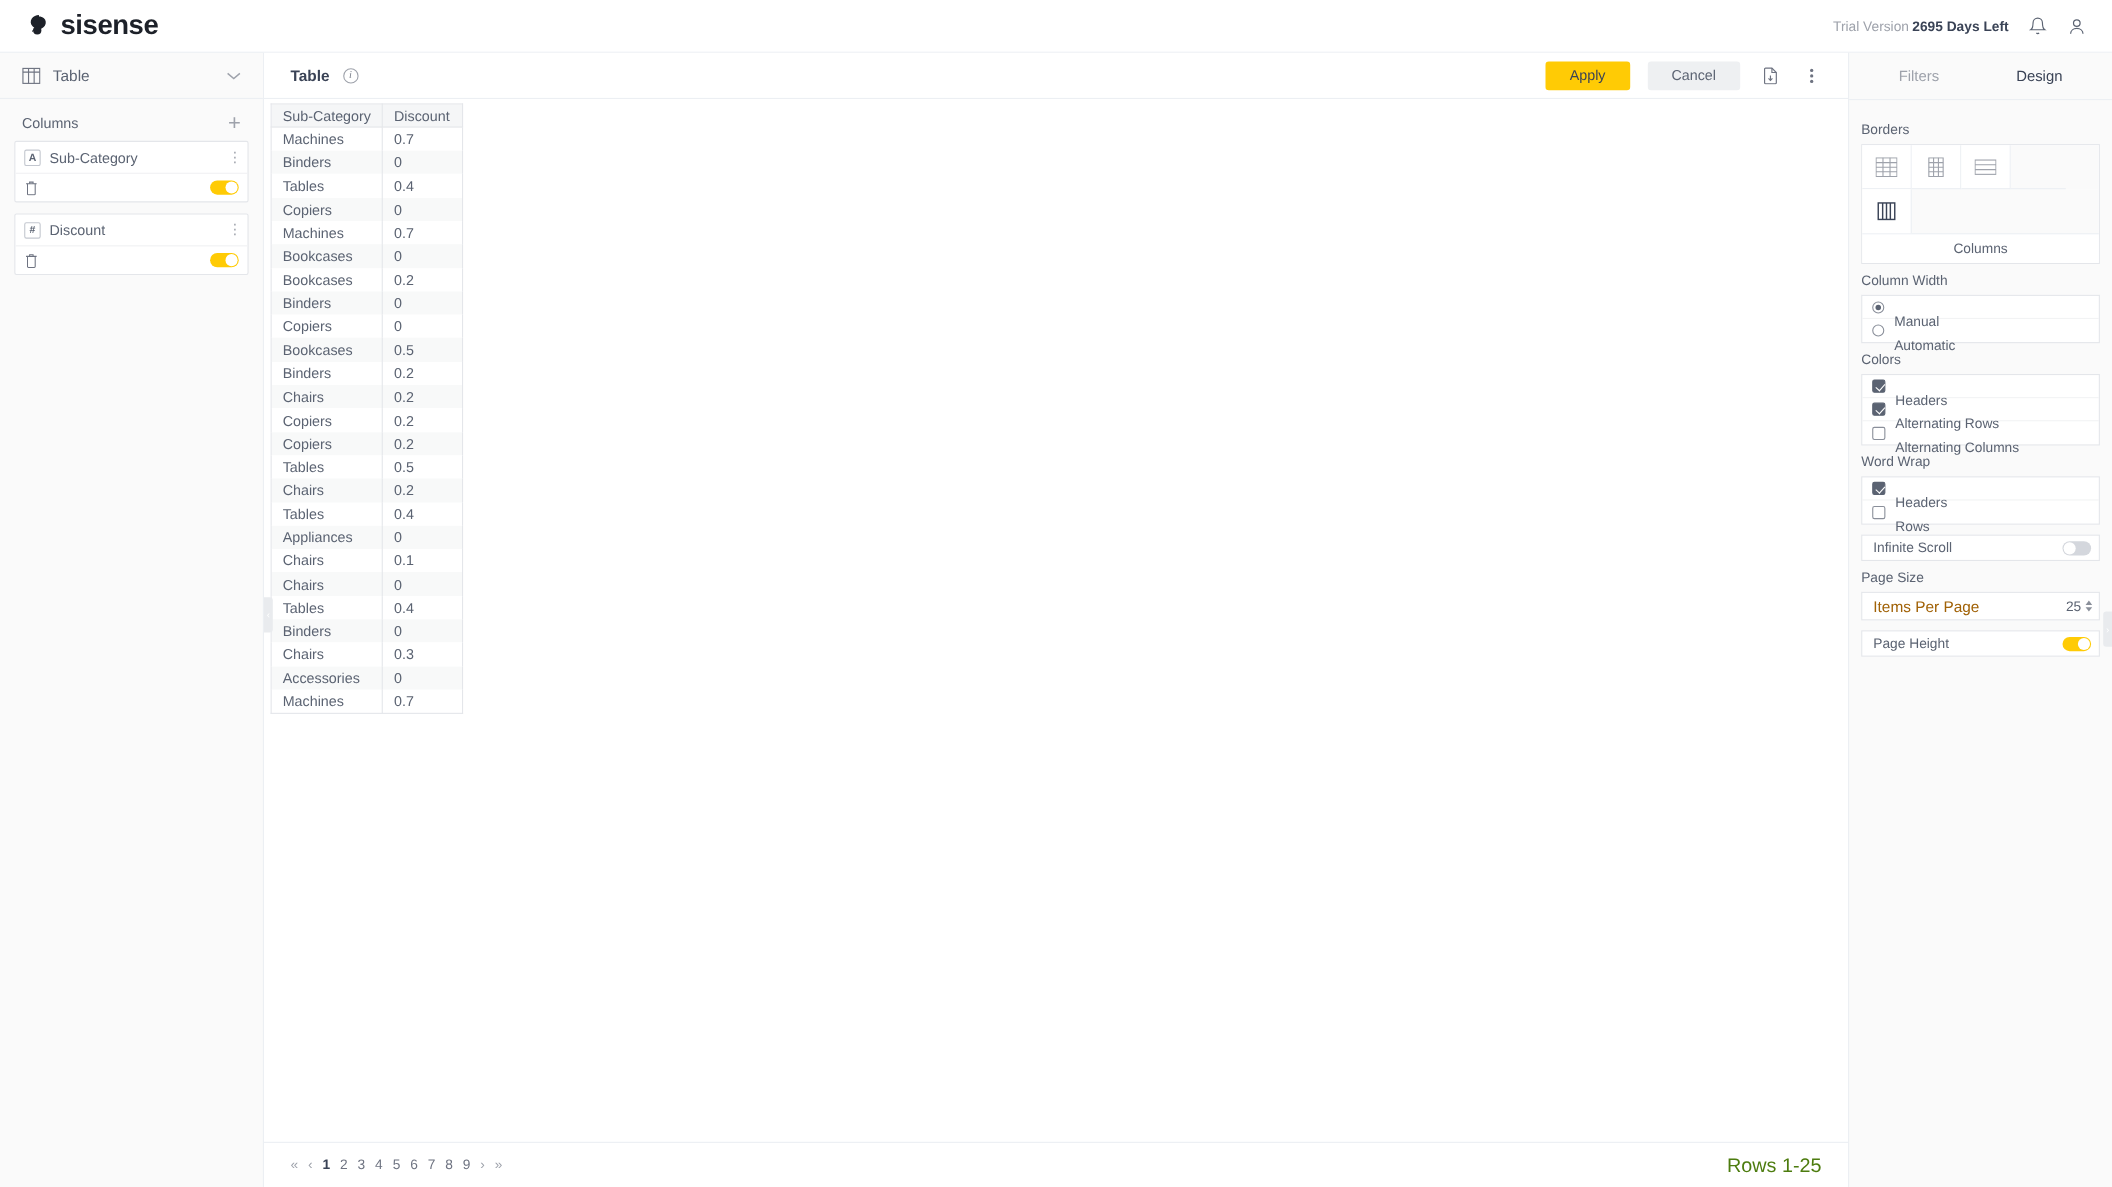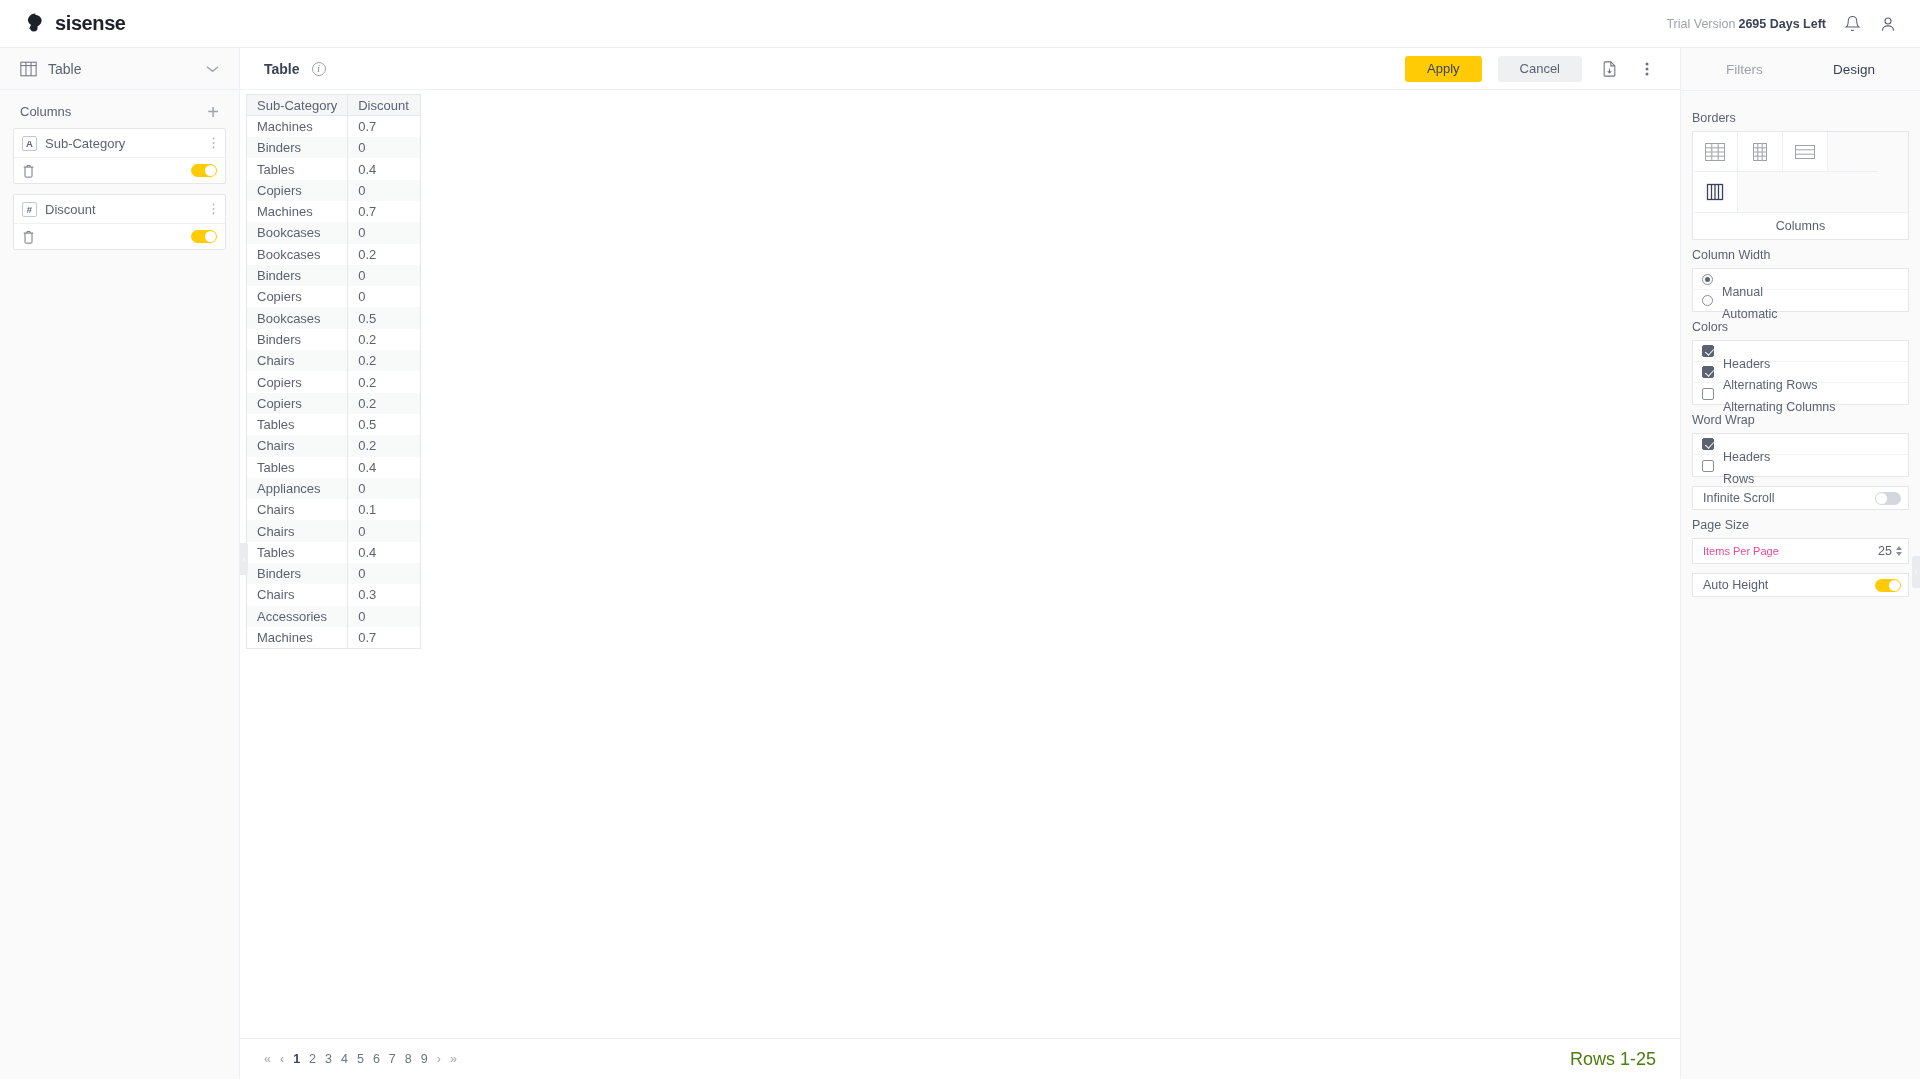--- a/index.html
+++ b/index.html
@@ -12,21 +12,21 @@
   .app { width: 1920px; height: 1079px; display: flex; flex-direction: column; }
 
   
   .topbar {
     height: 48px; min-height: 48px; background: #fff;
     border-bottom: 1px solid #eceff3;
     display: flex; align-items: center; position: relative;
   }
   .logo-wrap { display: flex; align-items: center; gap: 7px; padding-left: 22px; }
   .logo-mark { width: 26px; height: 26px; }
-  .logo-text { font-size: 20px; font-weight: 600; color: #1d2129; letter-spacing: -0.4px; }
+  .logo-text { font-size: 25px; font-weight: 600; color: #1d2129; letter-spacing: -0.4px; }
   .nav { position: absolute; left: 50%; transform: translateX(-50%); display: flex; height: 100%; }
   .nav-item {
     display: flex; align-items: center; padding: 0 26px; height: 100%;
     font-size: 14.5px; color: #9ea2ab; cursor: pointer; position: relative;
   }
   .nav-item.active { color: #3a4356; }
   .nav-item.active::after {
     content: ""; position: absolute; left: 16px; right: 16px; bottom: 0;
     height: 3px; background: #ffcb05;
   }
@@ -175,21 +175,21 @@
   }
   .row-switch {
     margin: 9px 11px 0 11px; border: 1px solid #e4e6ea; background: #fff;
     height: 24px; display: flex; align-items: center; padding: 0 7px 0 10px;
   }
   .row-switch span { font-size: 12.5px; color: #5b6372; flex: 1; }
   .pagesize-row {
     margin: 0 11px; border: 1px solid #e4e6ea; background: #fff;
     height: 26px; display: flex; align-items: center; padding: 0 6px 0 10px;
   }
-  .pagesize-row > span { font-size: 11px; color: #ec4899; flex: 1; }
+  .pagesize-row > span { font-size: 14px; color: #a16207; flex: 1; }
   .num-in {
     width: 42px; height: 18px; border: none; font-size: 12.5px; color: #5b6372;
     text-align: right; padding-right: 4px; font-family: "Liberation Sans", sans-serif;
     background: transparent; outline: none;
   }
   .spin { display: flex; flex-direction: column; gap: 2px; cursor: pointer; }
   .spin i { width: 0; height: 0; border-left: 3px solid transparent; border-right: 3px solid transparent; display:block; }
   .spin .up { border-bottom: 4px solid #8a8f9a; }
   .spin .dn { border-top: 4px solid #8a8f9a; }
   .rp-handle {
@@ -550,21 +550,21 @@
         <div class="pagesize-row">
           <span>Items Per Page</span>
           <input class="num-in" type="text" value="25" style="">
           <div class="spin">
             <i class="up"></i>
             <i class="dn"></i>
           </div>
         </div>
 
         <div class="row-switch">
-          <span>Auto Height</span>
+          <span>Page Height</span>
           <div class="toggle"></div>
         </div>
       </div>
 
       <div class="rp-handle">›</div>
     </div>
 
   </div>
 </div>
 

